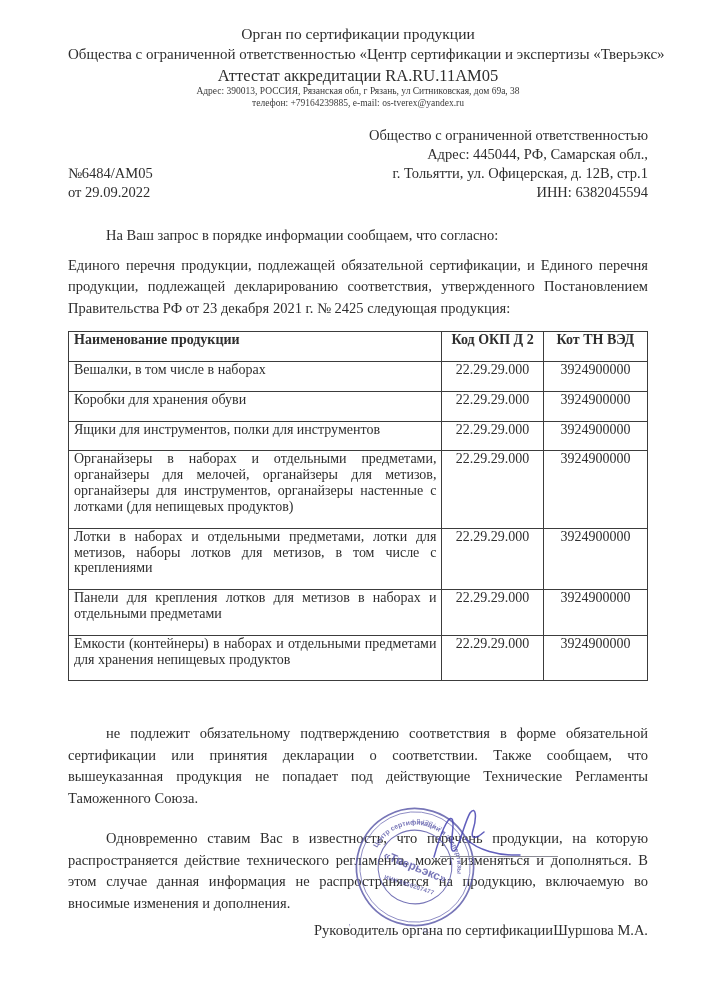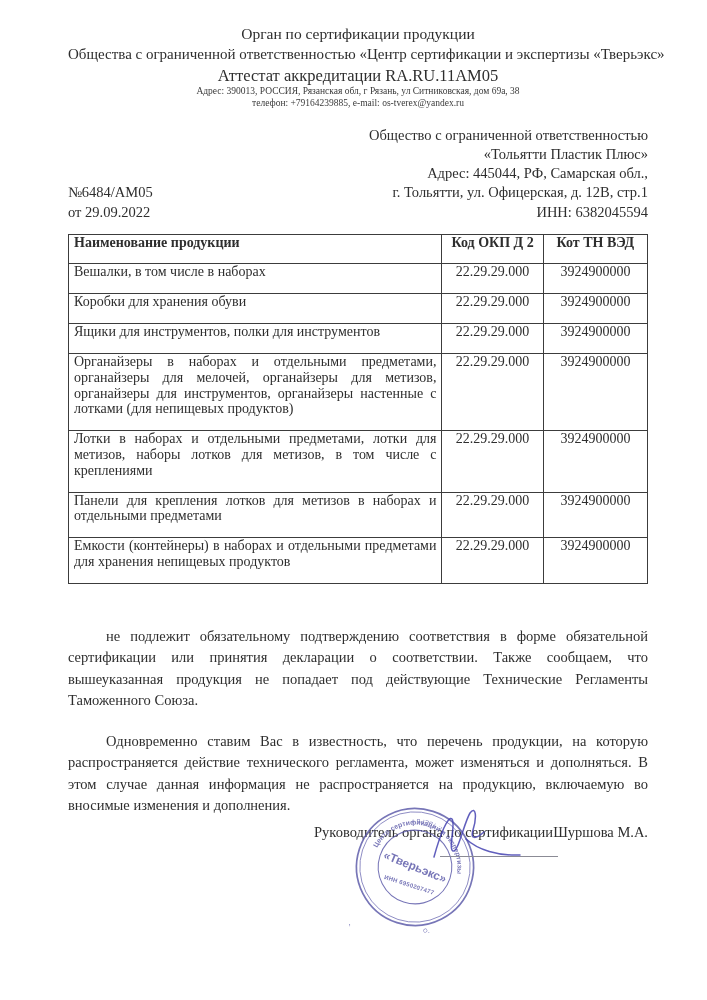--- a/index.html
+++ b/index.html
@@ -80,28 +80,29 @@
     <div class="lh-addr">телефон: +79164239885, e-mail: os-tverex@yandex.ru</div>
   </div>
 
   <div class="ref-row">
     <div class="ref-block">
       <div>№6484/АМ05</div>
       <div>от 29.09.2022</div>
     </div>
     <div class="recipient">
       <div>Общество с ограниченной ответственностью</div>
-      <div>«Тольятти Пластик Плюс»</div>
       <div>Адрес: 445044, РФ, Самарская обл.,</div>
       <div>г. Тольятти, ул. Офицерская, д. 12В, стр.1</div>
       <div>ИНН: 6382045594</div>
     </div>
   </div>
 
+  <p class="intro">На Ваш запрос в порядке информации сообщаем, что согласно:</p>
 
+  <p class="para para-1">Единого перечня продукции, подлежащей обязательной сертификации, и Единого перечня продукции, подлежащей декларированию соответствия, утвержденного Постановлением Правительства РФ от 23 декабря 2021 г. № 2425 следующая продукция:</p>
 
   <table class="products">
     <colgroup>
         <col class="c1">
         <col class="c2">
         <col class="c3">
       </colgroup>
     <thead>
       <tr>
         <th class="name-h">Наименование продукции</th>

